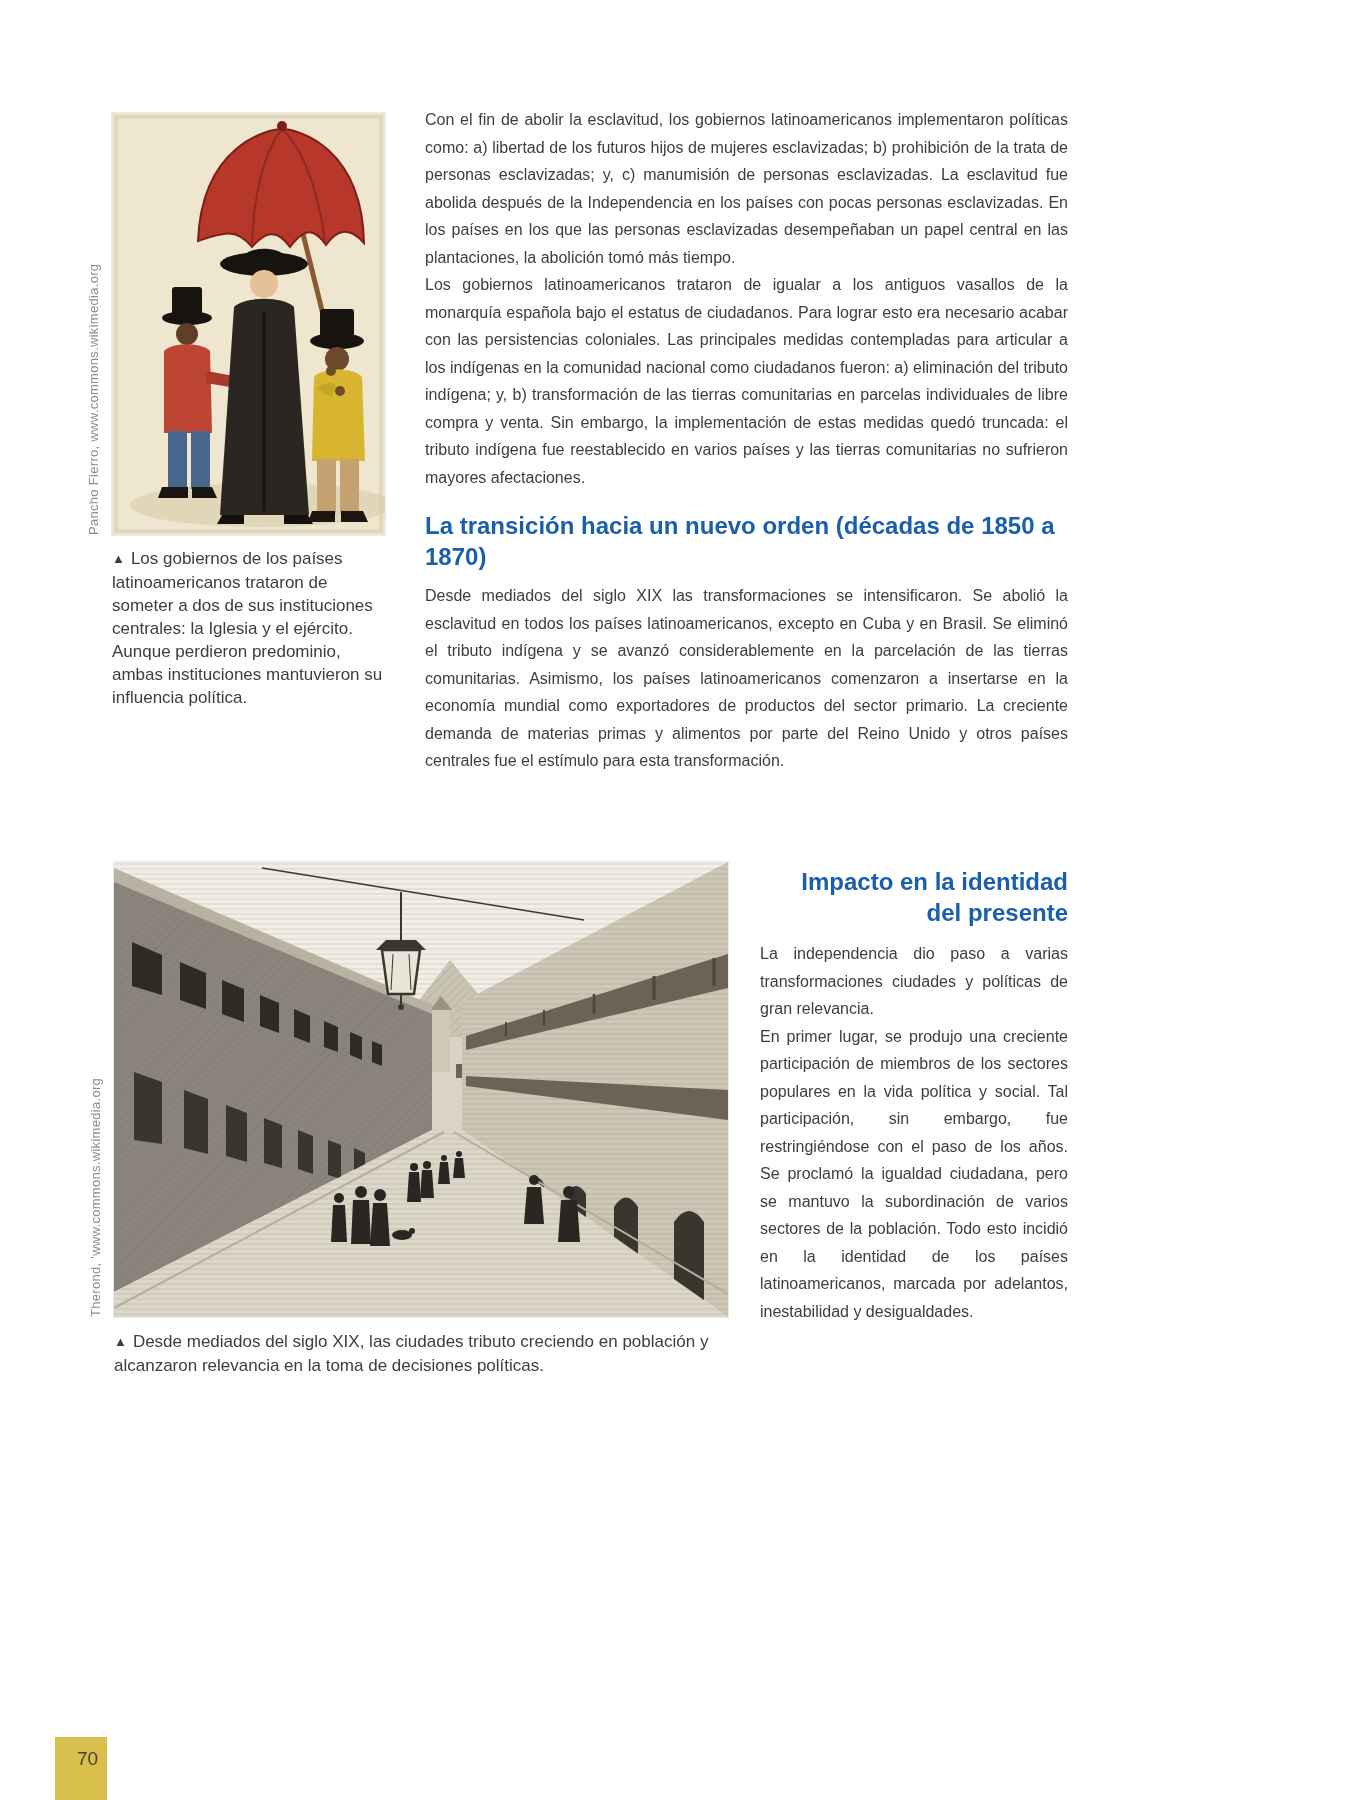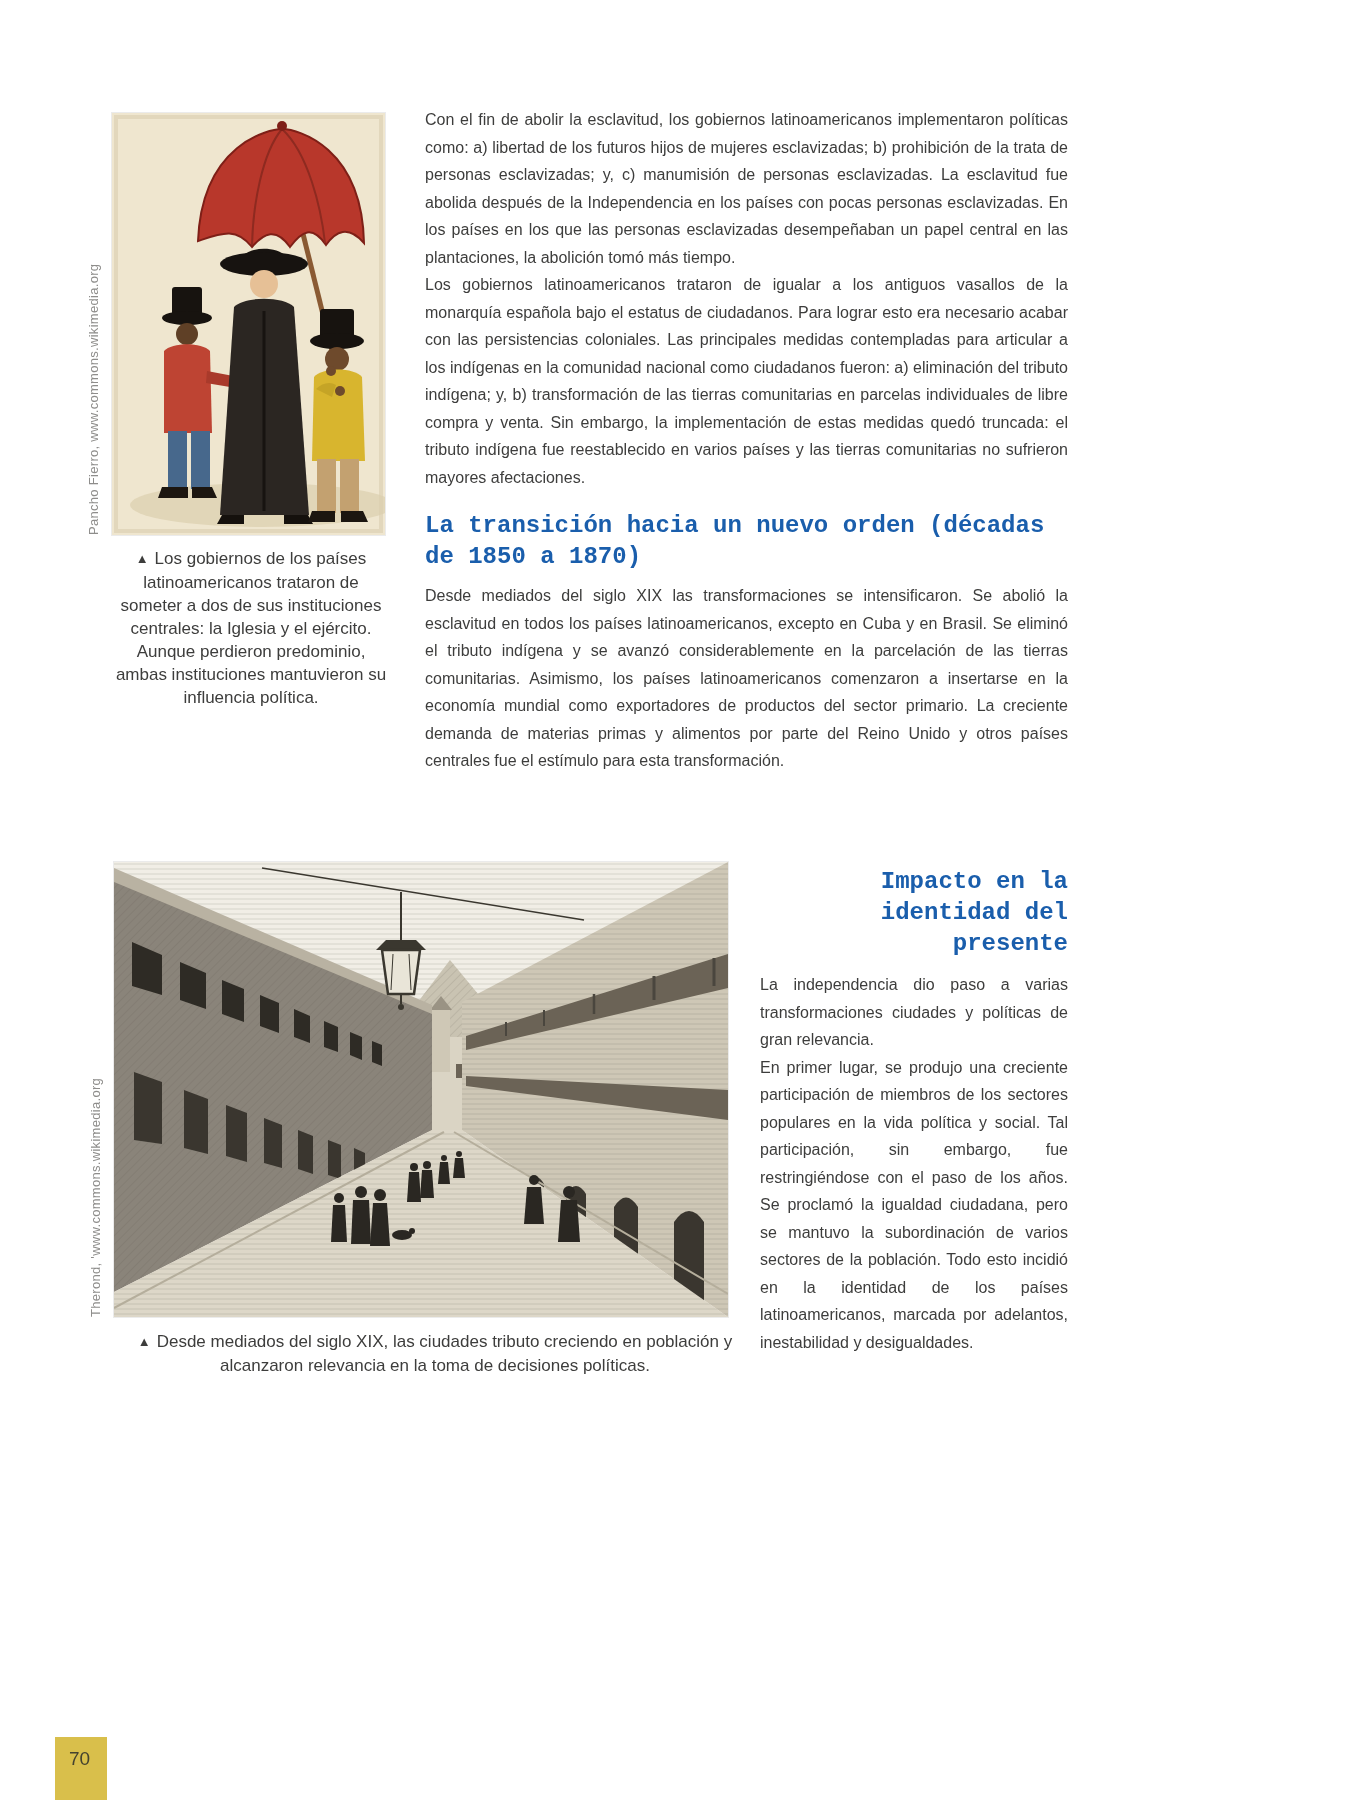--- a/index.html
+++ b/index.html
@@ -24,21 +24,20 @@
   }
   .body-text p + p { }
 
   h2.section-heading {
     color:#1A5EAC;
     font-size:24px;
     line-height:31px;
     font-weight:bold;
     margin-top:19px;
     margin-bottom:10px;
-    font-family:Liberation Mono, monospace;
   }
   .side-col h2.section-heading { margin-top:0; margin-bottom:12px;text-align:right; }
 
   
   .figure-image {
     position:absolute;
     background:#EFE6CF;
     box-shadow:0 0 0 1px rgba(0,0,0,0.08);
   }
   .figure-image svg { display:block; width:100%; height:100%; }
@@ -51,21 +50,21 @@
     color:#8E8D8B;
     letter-spacing:0.3px;
     white-space:nowrap;
   }
 
   .caption {
     position:absolute;
     font-size:17px;
     line-height:23px;
     color:#3D3D3C;
-    text-align:center;
+    text-align:left;
   }
   .caption .marker {
     font-size:13px;
     margin-right:6px;
     position:relative;
     top:-1px;
     color:#3D3D3C;
   }
 
   
@@ -80,20 +79,21 @@
   #caption2 { left:114px; top:1330px; width:642px; }
 
   #side-col { position:absolute; left:760px; top:866px; width:308px; }
 
   
   .page-number-tab {
     position:absolute;
     left:55px; top:1737px;
     width:52px; height:63px;
     background:#D9BF4B;
+    padding-left:8px;
   }
   .page-number-tab span {
     display:block;
     padding:11px 0 0 14px;
     font-size:19px;
     color:#45432F;
   }
 </style>
 </head>
 <body>

